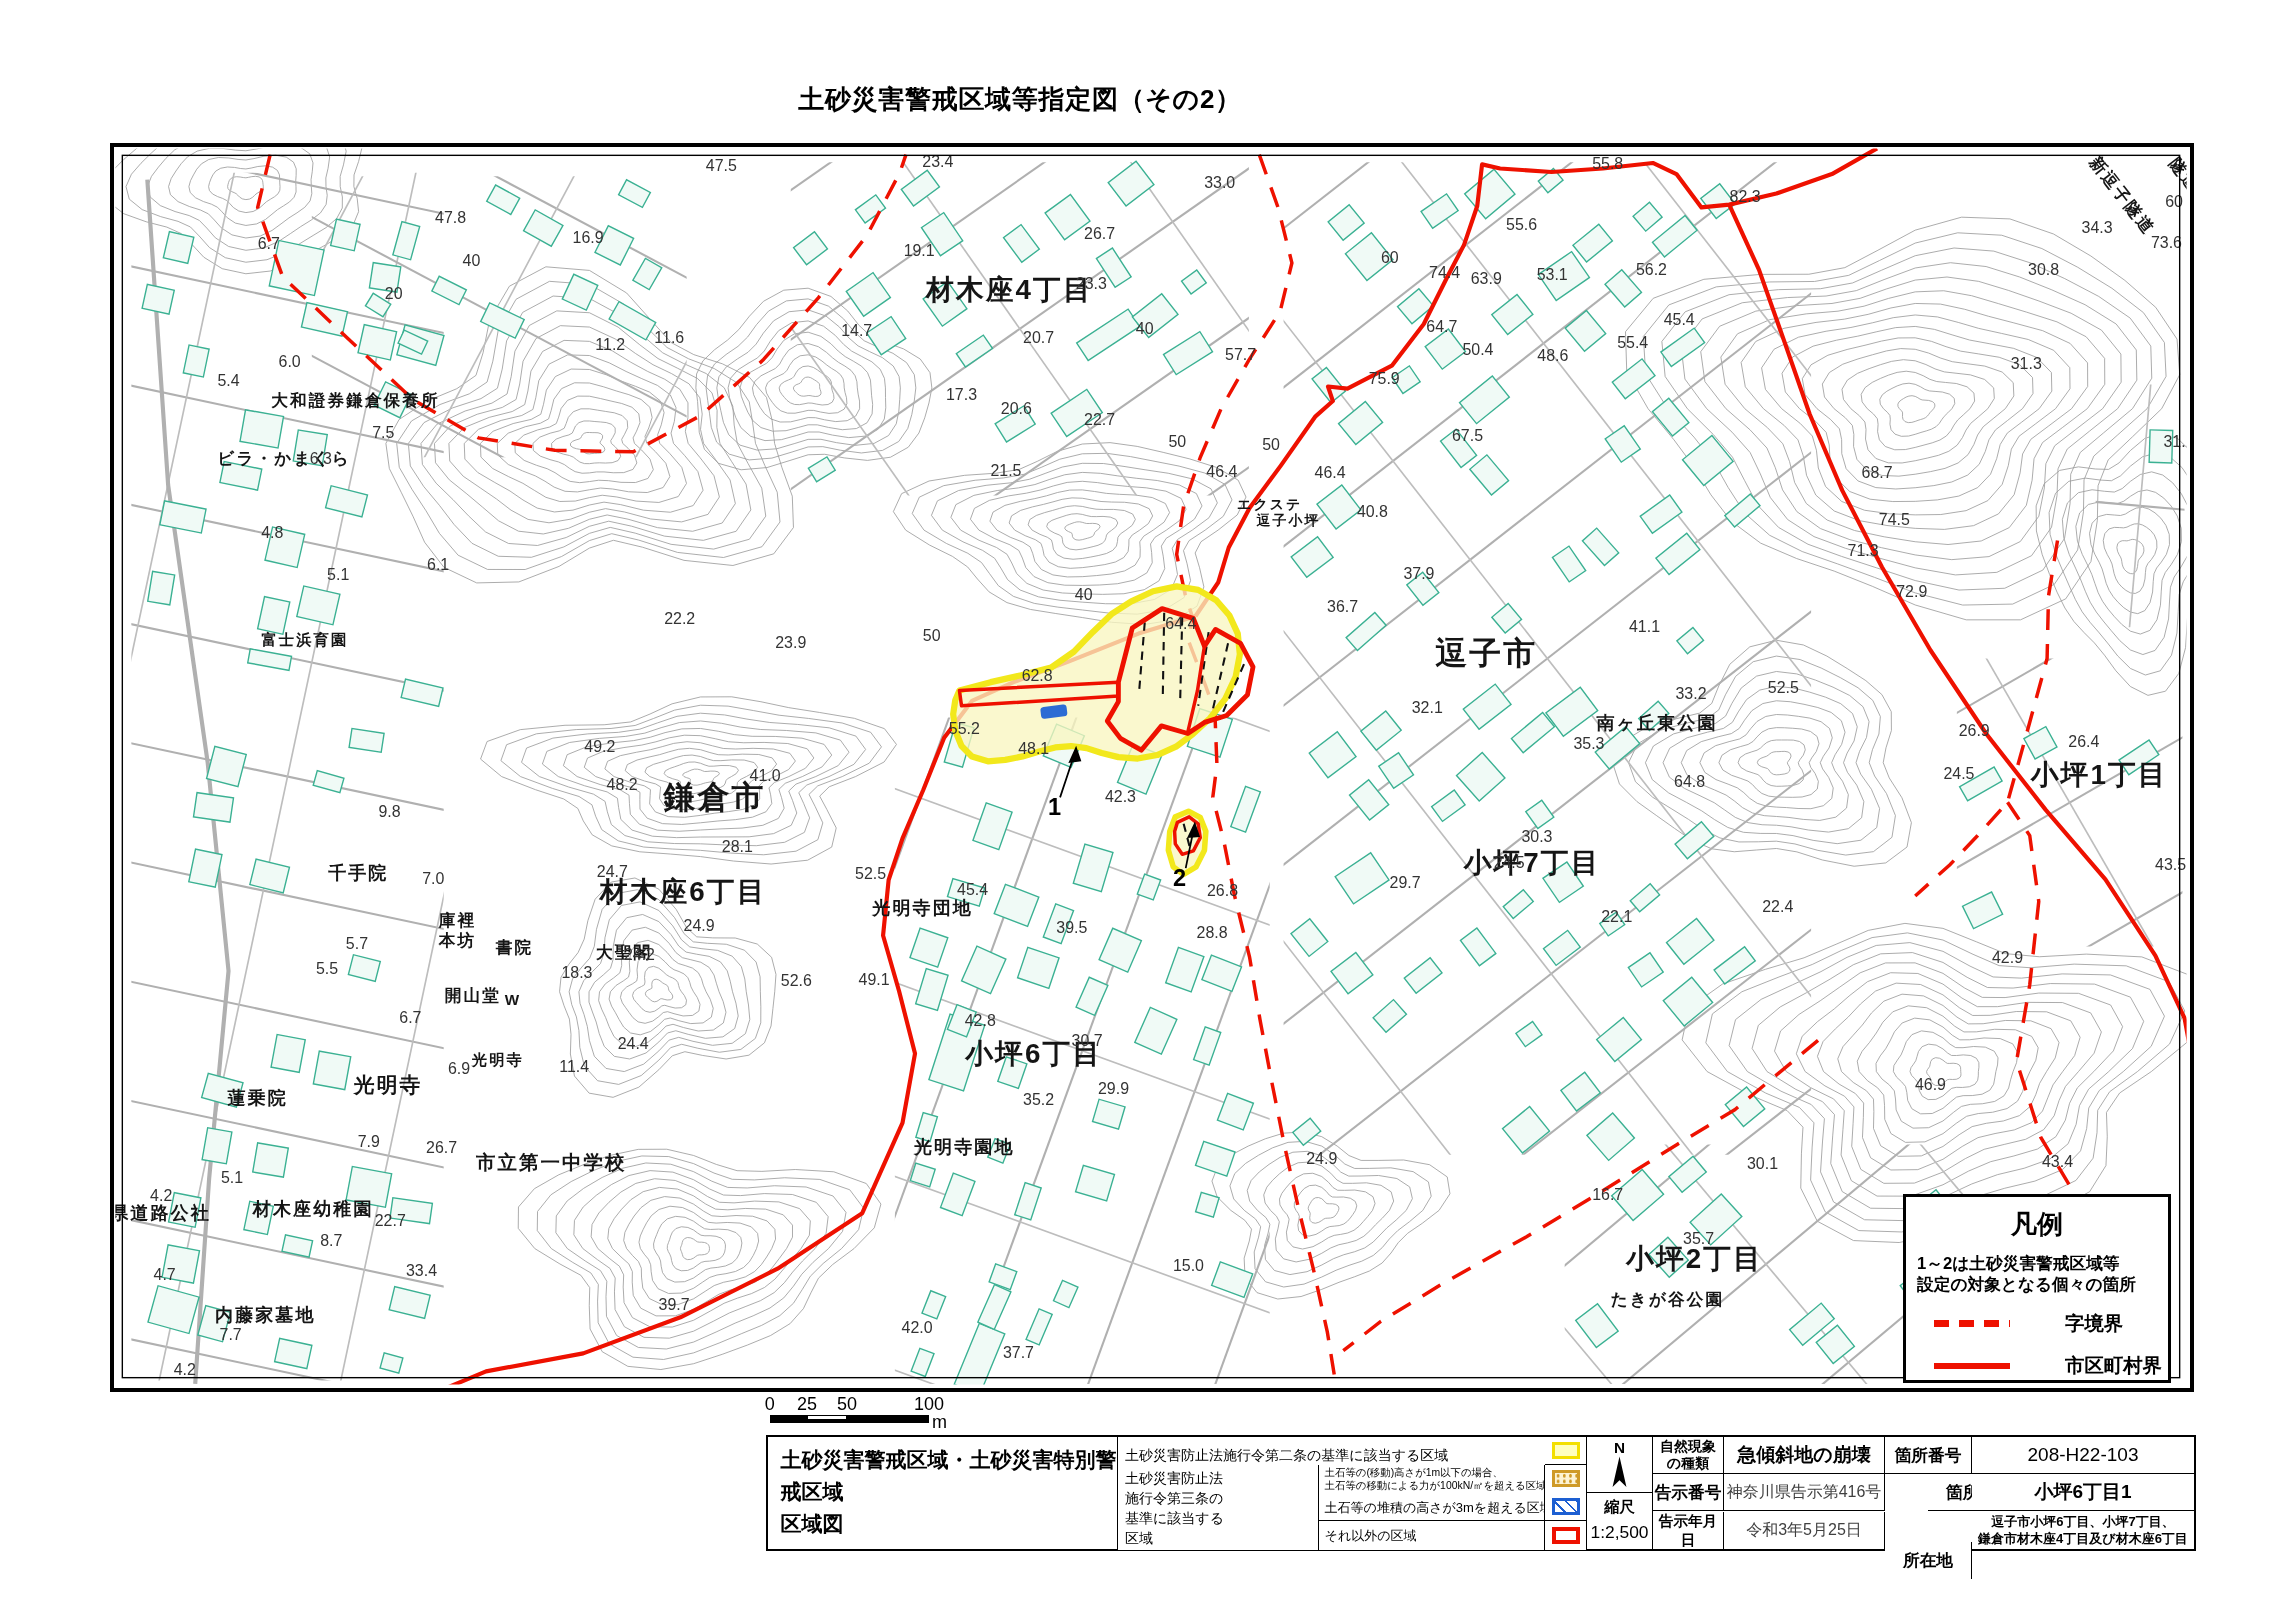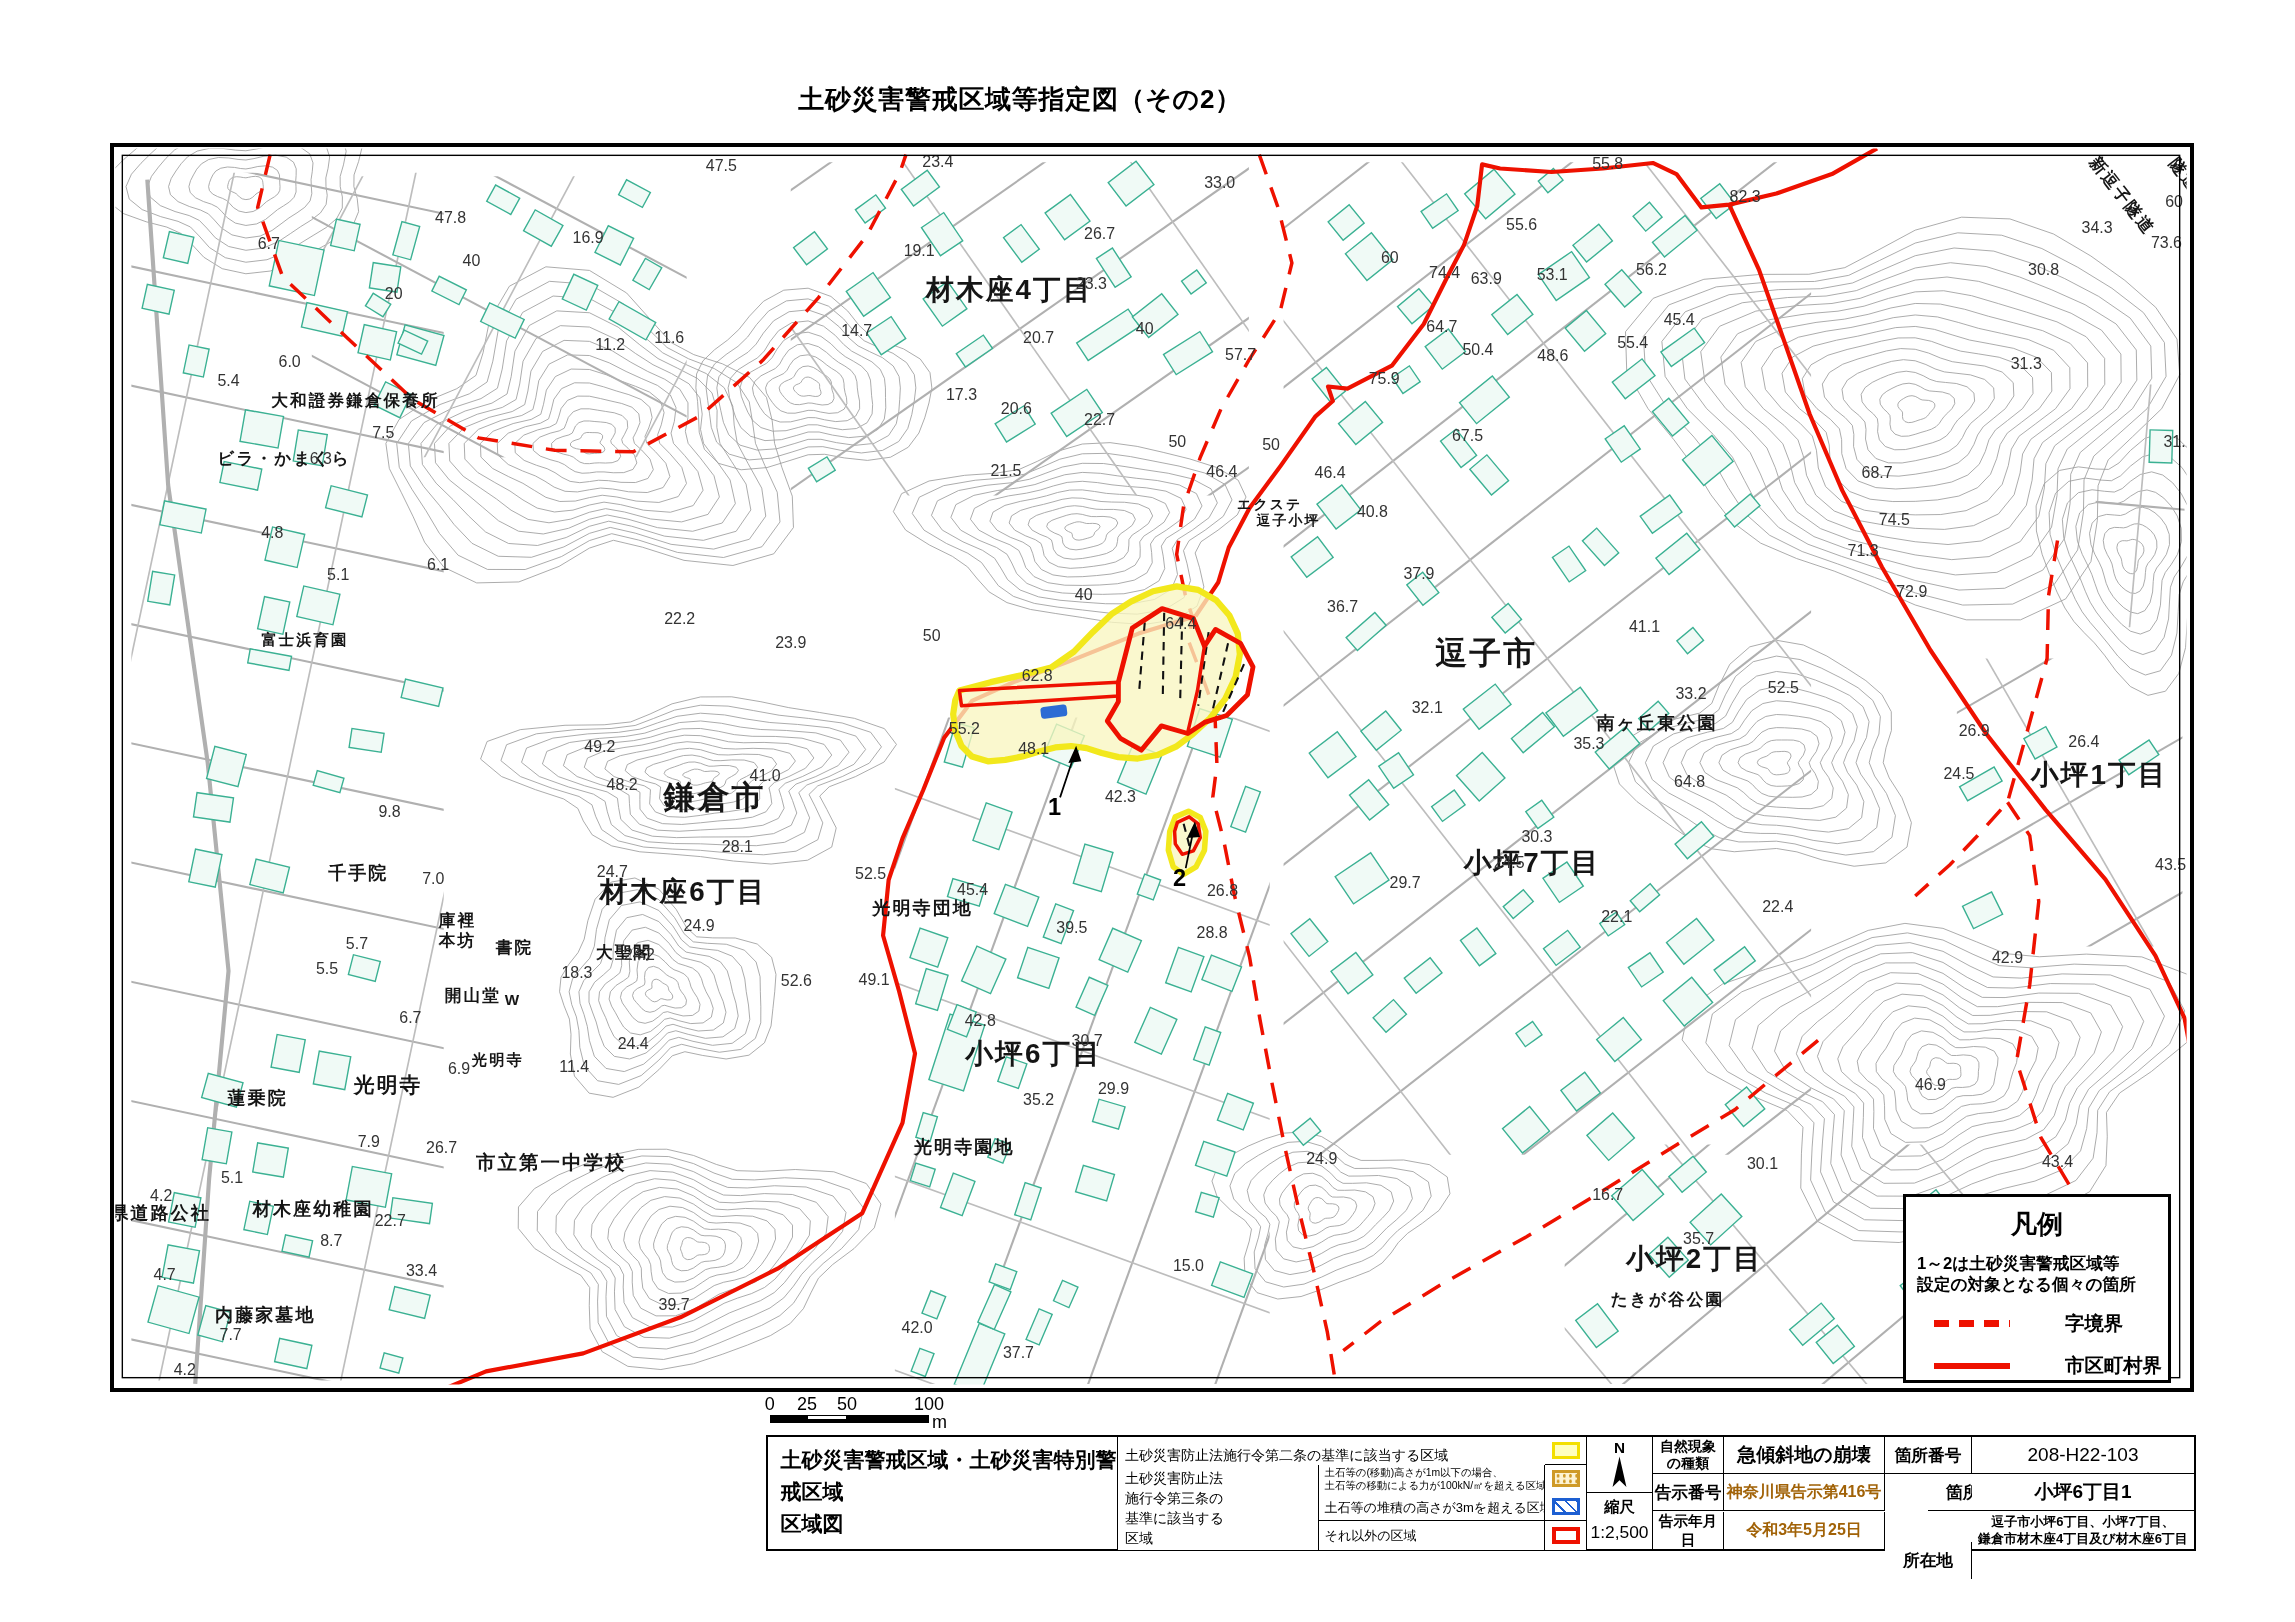--- a/index.html
+++ b/index.html
@@ -47,21 +47,21 @@
   .compass-cell{display:flex;flex-direction:column;align-items:center;padding-top:2.8px;}
   .compass-n{font-size:15.3px;font-weight:bold;line-height:15.3px;}
   .scale-cell{text-align:center;padding-top:4.2px;}
   .scale-word{font-size:15.3px;font-weight:bold;}
   .scale-val{font-size:17.4px;margin-top:4.2px;}
   .fld-label{display:flex;align-items:center;justify-content:center;text-align:center;
     font-size:16.7px;font-weight:bold;}
   .fld-label.small2{font-size:14px;line-height:16.7px;}
   .fld-value{display:flex;flex-direction:column;align-items:center;justify-content:center;
     text-align:center;font-size:17.4px;}
-  .v-light{color:#a16207;font-weight:700;}
+  .v-light{color:#404040;font-weight:400;}
   .v-bold{font-weight:bold;}
   .v-2line{font-size:13px;font-weight:bold;line-height:16.7px;}
 </style>
 </head>
 <body>
 
 <div class="page">
 
   <div class="page-title">土砂災害警戒区域等指定図（その2）</div>
 

